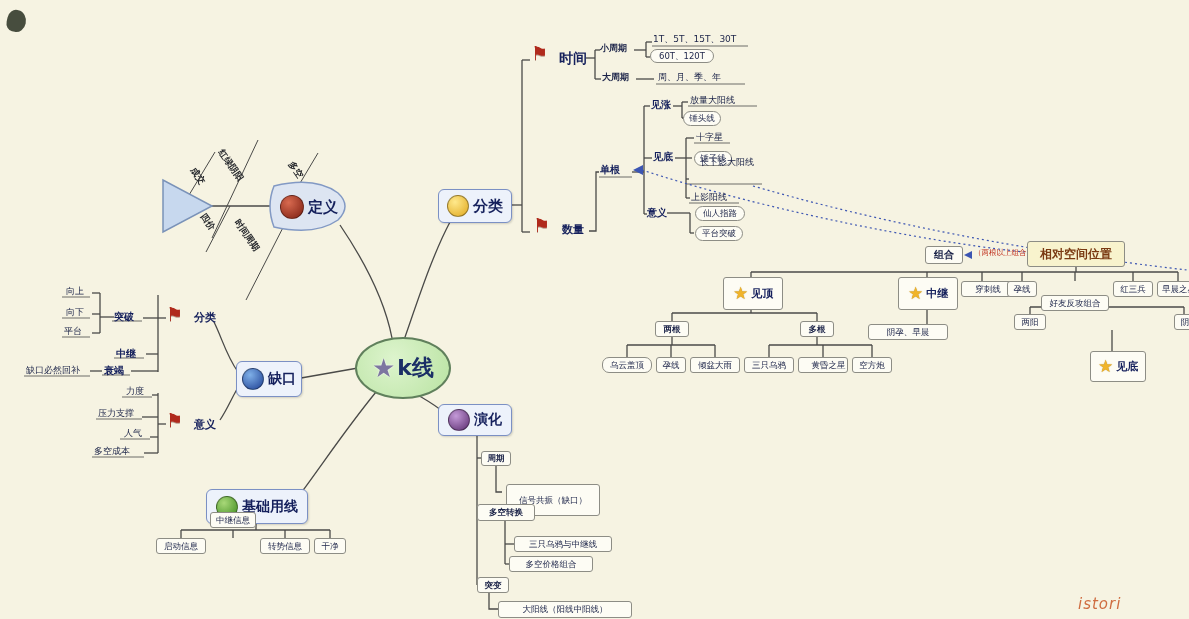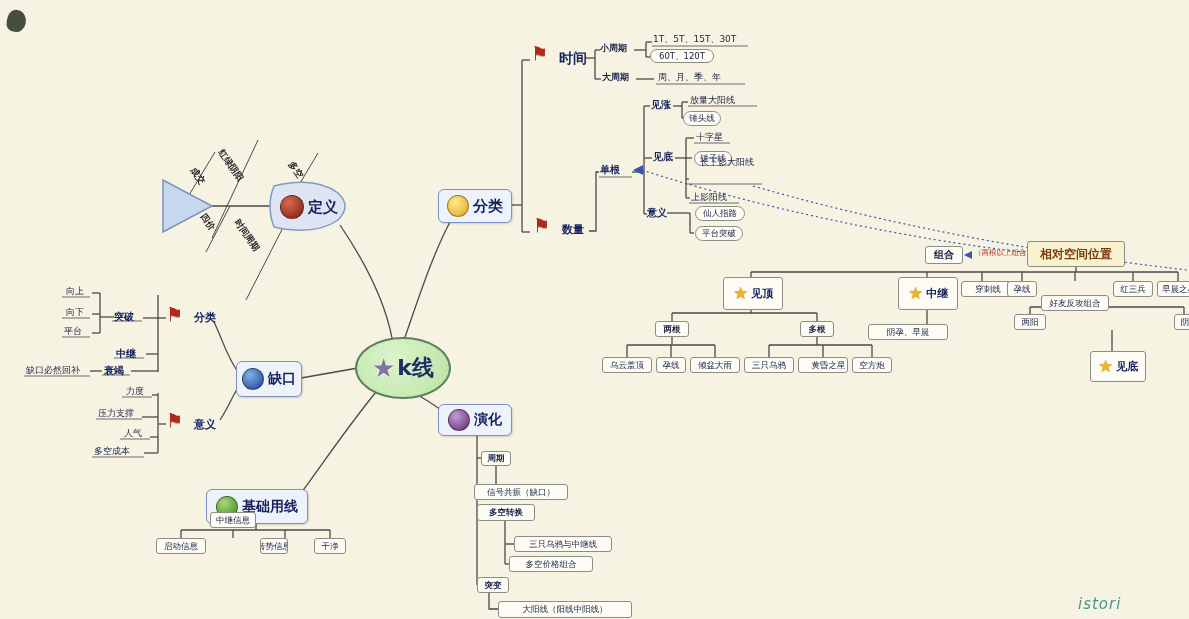--- a/index.html
+++ b/index.html
@@ -23,21 +23,21 @@
         display:flex;align-items:center;justify-content:center;gap:3px;
         font-weight:700;font-size:11px;color:#15205c;}
   .rot{transform-origin:left top;transform:rotate(55deg);font-weight:700;color:#26282c;font-size:9px;}
   .red{color:#c03422;}
   .kline{position:absolute;z-index:3;left:355px;top:337px;width:92px;height:58px;border-radius:50%;
         background:radial-gradient(circle at 40% 35%,#ddf4cd,#b9e3a2);border:2px solid #60805c;
         display:flex;align-items:center;justify-content:center;gap:2px;
         font-size:22px;font-weight:700;color:#1b2f66;}
   .defleaf{position:absolute;z-index:3;left:280px;top:190px;width:70px;height:34px;
         display:flex;align-items:center;gap:4px;font-size:15px;font-weight:700;color:#15205c;}
-  .wm{position:absolute;z-index:3;left:1078px;top:595px;color:#0f766e;font-size:15px;
+  .wm{position:absolute;z-index:3;left:1078px;top:595px;color:#c2410c;font-size:15px;
       font-style:italic;letter-spacing:1px;opacity:.75;}
   .mark{position:absolute;z-index:3;left:7px;top:10px;width:19px;height:22px;background:#343b2c;
         border-radius:45% 55% 50% 40%;transform:rotate(12deg);opacity:.9;}
 </style>
 </head>
 <body>
 
 <div id="stage">
 
   <svg id="wires" width="1189" height="619">
@@ -267,21 +267,21 @@
   <div class="bx" style="left:1007px;top:281px;width:30px;height:16px;">孕线</div>
   <div class="bx" style="left:1041px;top:281px;width:68px;height:16px;margin-top:14px;">好友反攻组合</div>
   <div class="bx" style="left:1113px;top:281px;width:40px;height:16px;">红三兵</div>
   <div class="bx" style="left:1157px;top:281px;width:44px;height:16px;">早晨之星</div>
   <div class="bx" style="left:1014px;top:314px;width:32px;height:16px;">两阳</div>
   <div class="bx" style="left:1174px;top:314px;width:22px;height:16px;">阴</div>
   <div class="bx" style="left:868px;top:324px;width:80px;height:16px;">阴孕、早晨</div>
 
   <div class="bx" style="left:655px;top:321px;width:34px;height:16px;font-weight:700;">两根</div>
   <div class="bx" style="left:800px;top:321px;width:34px;height:16px;font-weight:700;">多根</div>
-  <div class="bx" style="left:602px;top:357px;width:50px;height:16px;">乌云盖顶</div>
+  <div class="bx" style="left:602px;top:357px;width:50px;height:16px;border-radius:7px;">乌云盖顶</div>
   <div class="bx" style="left:656px;top:357px;width:30px;height:16px;">孕线</div>
   <div class="bx" style="left:690px;top:357px;width:50px;height:16px;">倾盆大雨</div>
   <div class="bx" style="left:744px;top:357px;width:50px;height:16px;">三只乌鸦</div>
   <div class="bx" style="left:798px;top:357px;width:50px;height:16px;padding-left:13px;">黄昏之星</div>
   <div class="bx" style="left:852px;top:357px;width:40px;height:16px;">空方炮</div>
 
   <div class="node" style="left:236px;top:361px;width:64px;height:34px;font-size:14px;">
     <span class="ic" style="width:20px;height:20px;background:radial-gradient(circle at 35% 30%,#7fb0e8,#1d3f93);"></span>
     <span>缺口</span>
   </div>
@@ -300,28 +300,28 @@
   <div class="t" style="left:98px;top:409px;">压力支撑</div>
   <div class="t" style="left:124px;top:429px;">人气</div>
   <div class="t" style="left:94px;top:447px;">多空成本</div>
 
   <div class="node" style="left:206px;top:489px;width:100px;height:33px;font-size:14px;">
     <span class="ic" style="width:20px;height:20px;background:radial-gradient(circle at 35% 30%,#a8d878,#3c8a1e);"></span>
     <span>基础用线</span>
   </div>
   <div class="bx" style="left:156px;top:538px;width:50px;height:16px;">启动信息</div>
   <div class="bx" style="left:210px;top:512px;width:46px;height:16px;">中继信息</div>
-  <div class="bx" style="left:260px;top:538px;width:28px;height:16px;">转势信息</div>
+  <div class="bx" style="left:260px;top:538px;width:50px;height:16px;">转势信息</div>
   <div class="bx" style="left:314px;top:538px;width:32px;height:16px;">干净</div>
 
   <div class="node" style="left:438px;top:404px;width:72px;height:30px;font-size:14px;">
     <span class="ic" style="width:20px;height:20px;background:radial-gradient(circle at 35% 30%,#c49ad8,#5b2c6f);"></span>
     <span>演化</span>
   </div>
   <div class="bx" style="left:481px;top:451px;width:30px;height:15px;font-weight:700;">周期</div>
-  <div class="bx" style="left:474px;top:484px;width:94px;height:16px;">信号共振（缺口）</div>
+  <div class="bx" style="left:506px;top:484px;width:94px;height:32px;">信号共振（缺口）</div>
   <div class="bx" style="left:477px;top:504px;width:58px;height:17px;font-weight:700;">多空转换</div>
   <div class="bx" style="left:514px;top:536px;width:98px;height:16px;">三只乌鸦与中继线</div>
   <div class="bx" style="left:509px;top:556px;width:84px;height:16px;">多空价格组合</div>
   <div class="bx" style="left:477px;top:577px;width:32px;height:16px;font-weight:700;">突变</div>
   <div class="bx" style="left:498px;top:601px;width:134px;height:17px;">大阳线（阳线中阳线）</div>
 
 </div>
 
 </body></html>

